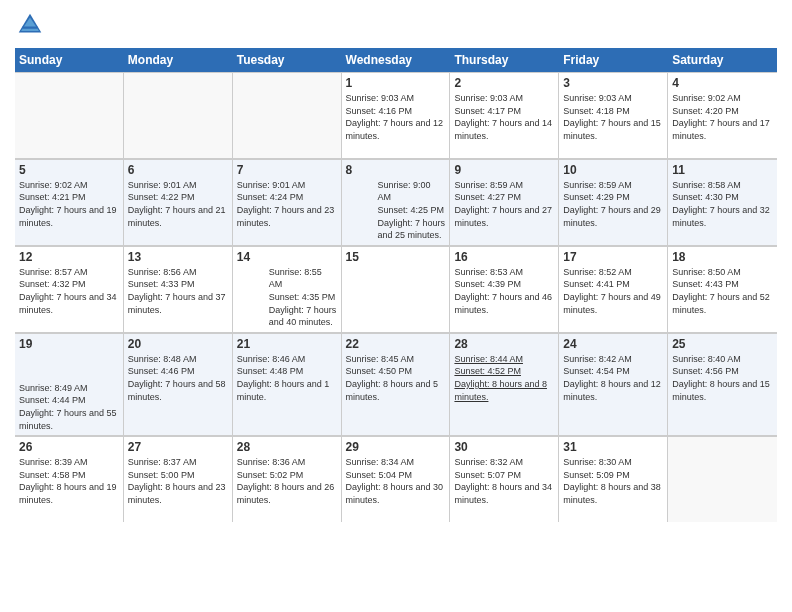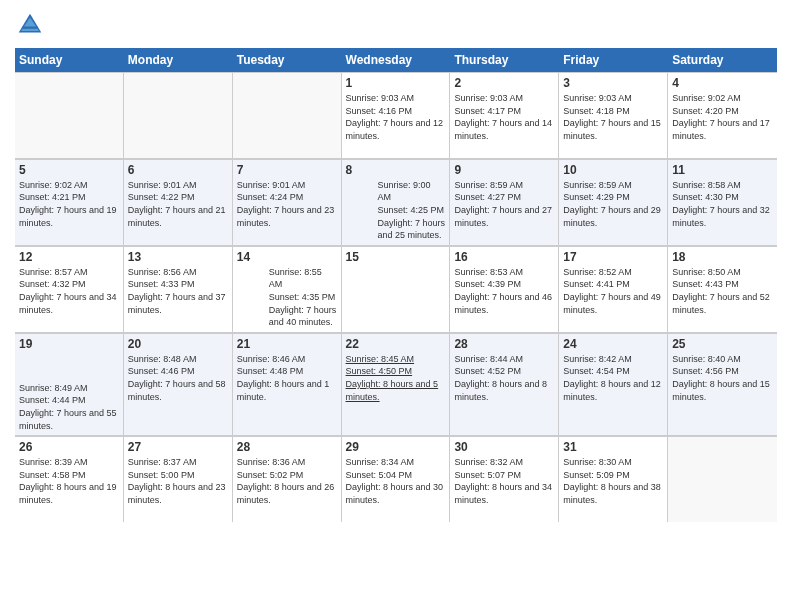--- a/index.html
+++ b/index.html
@@ -284,27 +284,27 @@
 Daylight: 7 hours and 58 minutes.</div>
           </div>
           <div class="cal-cell alt-row">
             <span class="day-number">21</span>
             <div class="cell-info" style="white-space: pre-line;">Sunrise: 8:46 AM
 Sunset: 4:48 PM
 Daylight: 8 hours and 1 minute.</div>
           </div>
           <div class="cal-cell alt-row">
             <span class="day-number">22</span>
-            <div class="cell-info" style="white-space: pre-line; text-decoration: underline;">Sunrise: 8:45 AM
+            <div class="cell-info" style="white-space: pre-line;">Sunrise: 8:45 AM
 Sunset: 4:50 PM
 Daylight: 8 hours and 5 minutes.</div>
           </div>
           <div class="cal-cell alt-row">
             <span class="day-number">28</span>
-            <div class="cell-info" style="white-space: pre-line;">Sunrise: 8:44 AM
+            <div class="cell-info" style="white-space: pre-line; text-decoration: underline;">Sunrise: 8:44 AM
 Sunset: 4:52 PM
 Daylight: 8 hours and 8 minutes.</div>
           </div>
           <div class="cal-cell alt-row">
             <span class="day-number">24</span>
             <div class="cell-info" style="white-space: pre-line;">Sunrise: 8:42 AM
 Sunset: 4:54 PM
 Daylight: 8 hours and 12 minutes.</div>
           </div>
           <div class="cal-cell alt-row">

